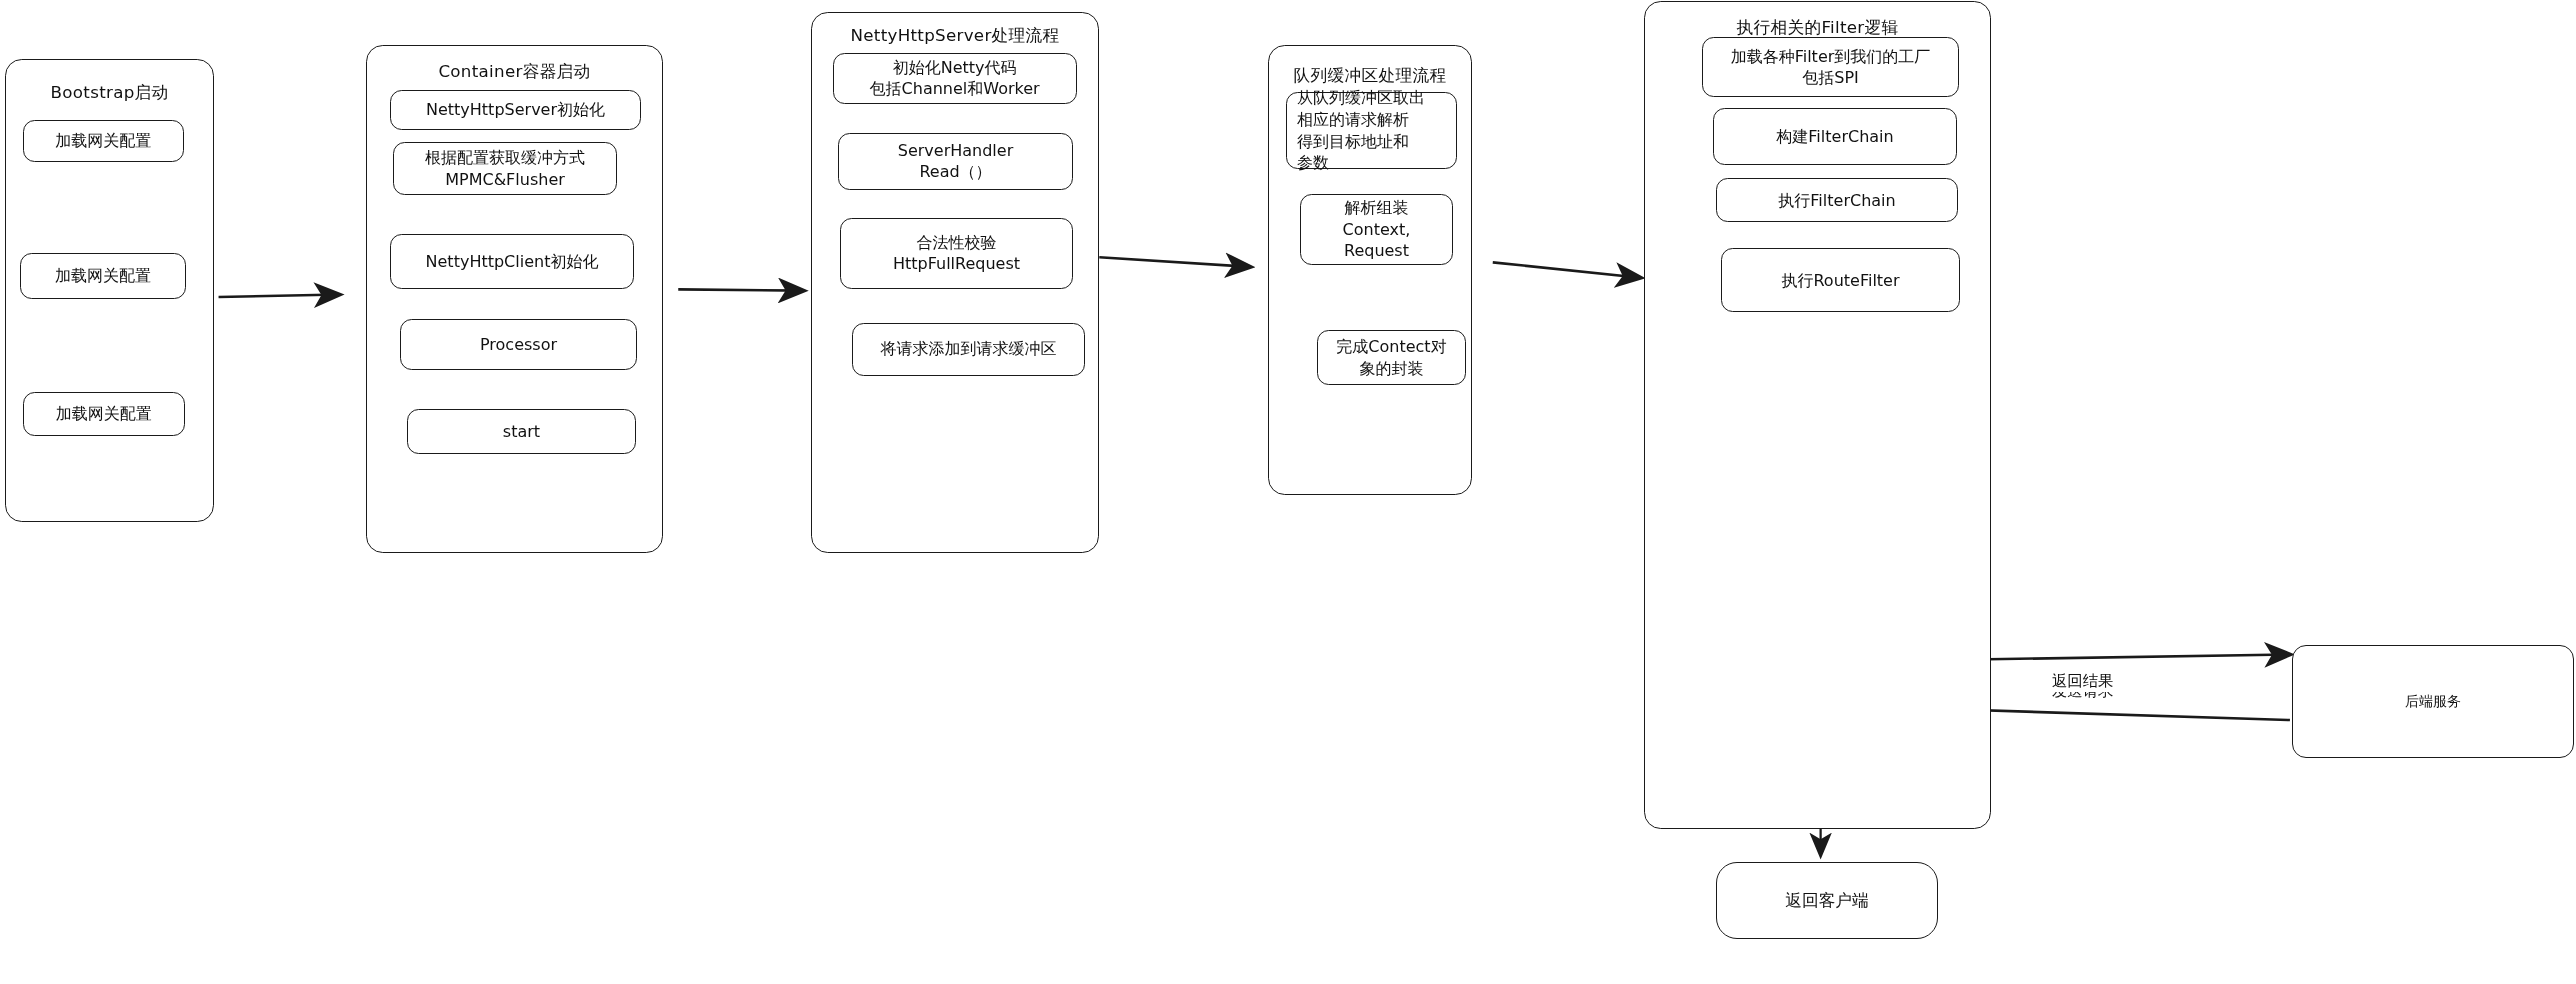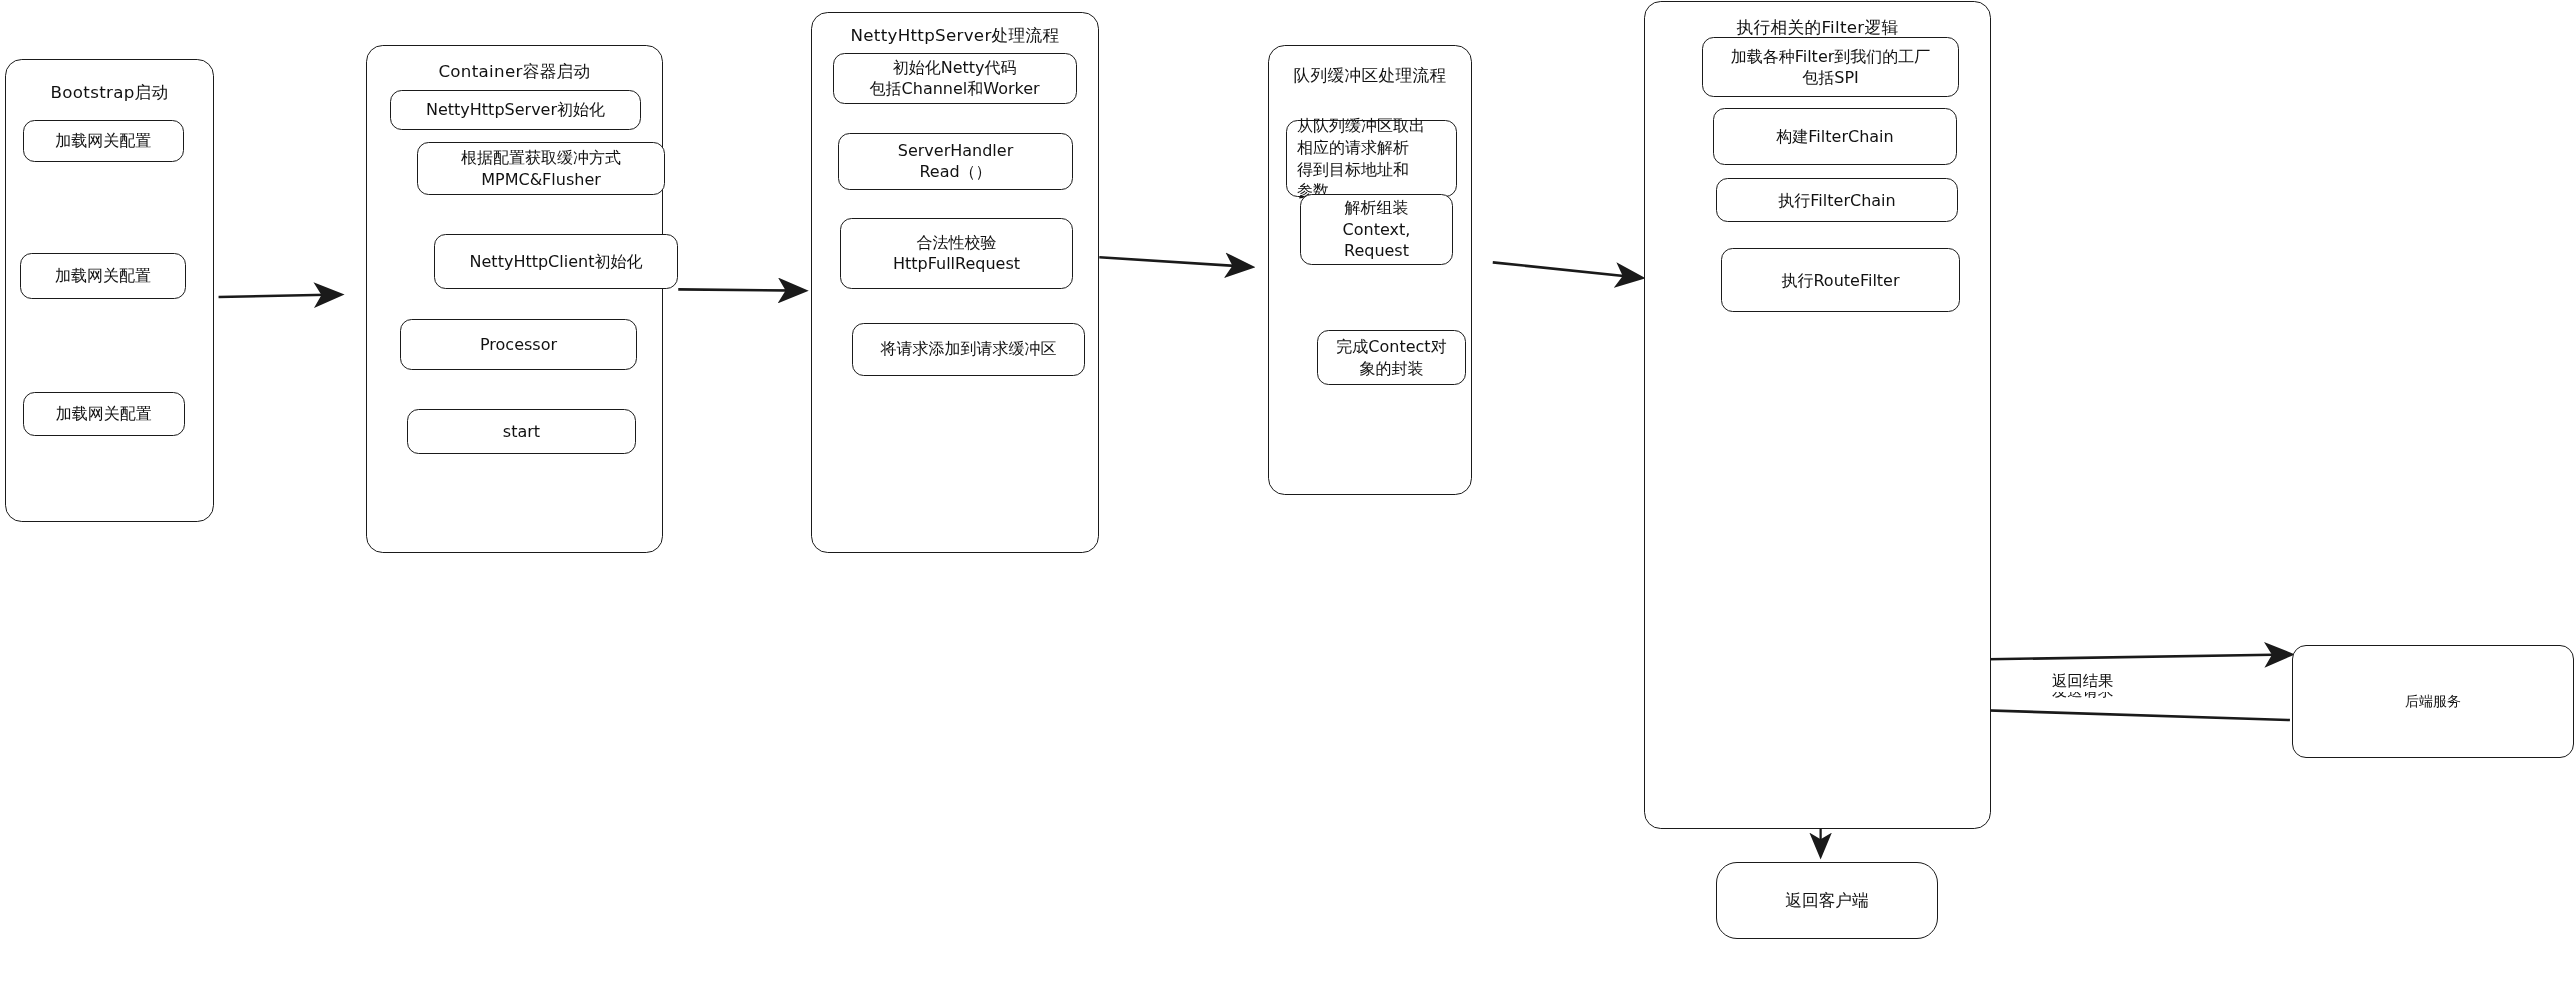--- a/index.html
+++ b/index.html
@@ -125,41 +125,41 @@
   <div class="group" style="left:5.1px; top:59px; width:209px; height:463px;">
     <div class="group-title" style="top:20.6px;">Bootstrap启动</div>
     <div class="node" style="left:16.7px; top:60px; width:161px; height:42px;">加载网关配置</div>
     <div class="node" style="left:14px; top:193px; width:166px; height:46px;">加载网关配置</div>
     <div class="node" style="left:16.7px; top:332px; width:162px; height:44px;">加载网关配置</div>
   </div>
 
   <div class="group" style="left:366px; top:45px; width:297px; height:508px;">
     <div class="group-title" style="top:14px;">Container容器启动</div>
     <div class="node" style="left:23px; top:44px; width:251px; height:40px;">NettyHttpServer初始化</div>
-    <div class="node" style="left:26px; top:96px; width:248px; height:53px;margin-left:24px;">根据配置获取缓冲方式
+    <div class="node" style="left:26px; top:96px; width:224px; height:53px;">根据配置获取缓冲方式
 MPMC&amp;Flusher</div>
-    <div class="node" style="left:23px; top:188px; width:244px; height:55px;margin-left:44px;">NettyHttpClient初始化</div>
+    <div class="node" style="left:23px; top:188px; width:244px; height:55px;">NettyHttpClient初始化</div>
     <div class="node" style="left:33px; top:273px; width:237px; height:51px;">Processor</div>
     <div class="node" style="left:40px; top:363px; width:229px; height:45px;">start</div>
   </div>
 
   <div class="group" style="left:811px; top:11.6px; width:288px; height:541px;">
     <div class="group-title" style="top:11.6px;">NettyHttpServer处理流程</div>
     <div class="node" style="left:20.6px; top:40px; width:244px; height:51px;">初始化Netty代码
 包括Channel和Worker</div>
     <div class="node" style="left:26px; top:120px; width:235px; height:57px;">ServerHandler
 Read（）</div>
     <div class="node" style="left:28px; top:205px; width:233px; height:71px;">合法性校验
 HttpFullRequest</div>
     <div class="node" style="left:40px; top:310px; width:233px; height:53px;">将请求添加到请求缓冲区</div>
   </div>
 
   <div class="group" style="left:1268px; top:45px; width:204px; height:450px;">
     <div class="group-title" style="top:18px;">队列缓冲区处理流程</div>
-    <div class="node left-align" style="left:16.7px; top:46px; width:171px; height:77px;margin-top:28px;">从队列缓冲区取出
+    <div class="node left-align" style="left:16.7px; top:46px; width:171px; height:77px;">从队列缓冲区取出
 相应的请求解析
 得到目标地址和
 参数</div>
     <div class="node" style="left:31px; top:148px; width:153px; height:71px;">解析组装
 Context,
 Request</div>
     <div class="node" style="left:31px; top:284px; width:149px; height:55px;margin-left:17px;">完成Contect对
 象的封装</div>
   </div>
 

